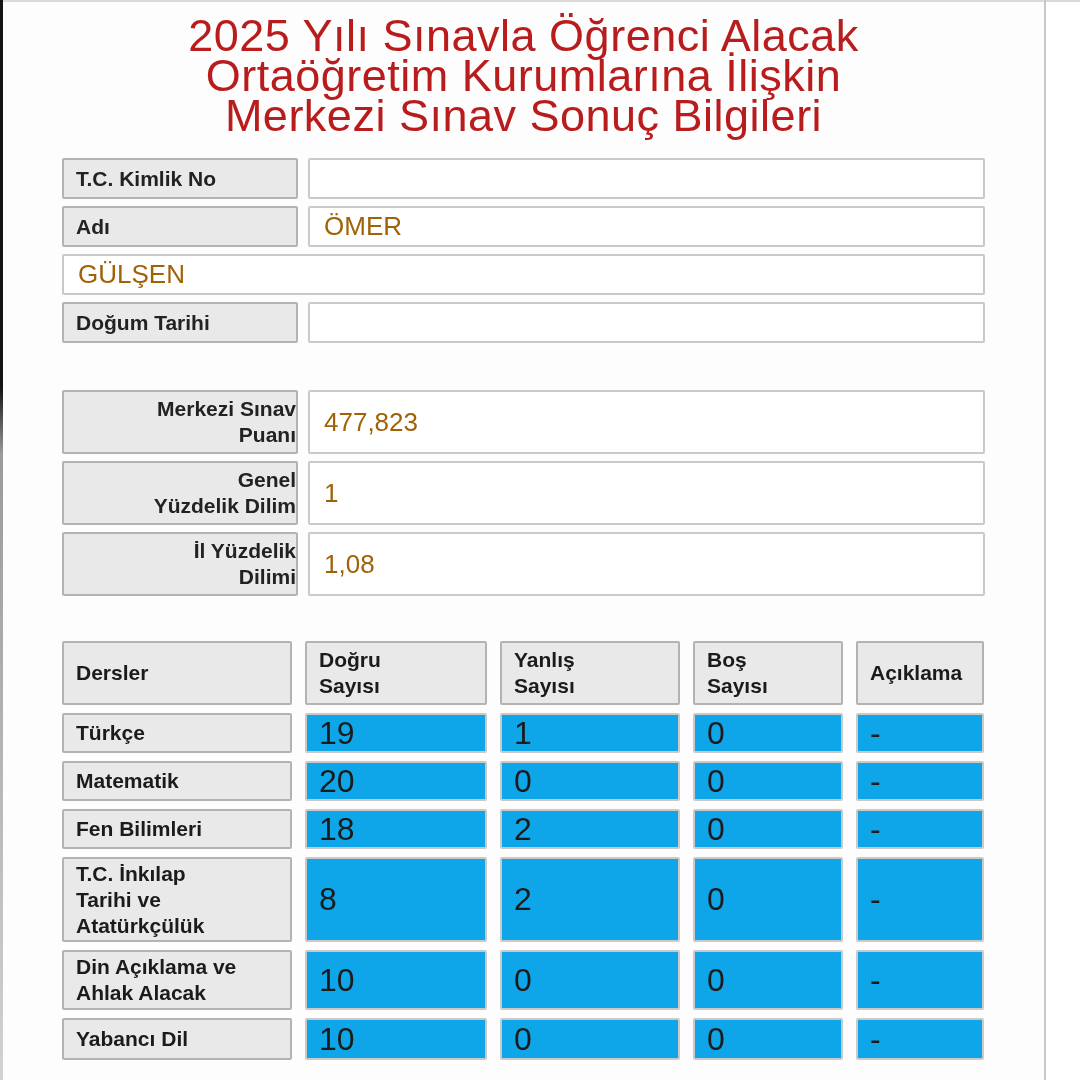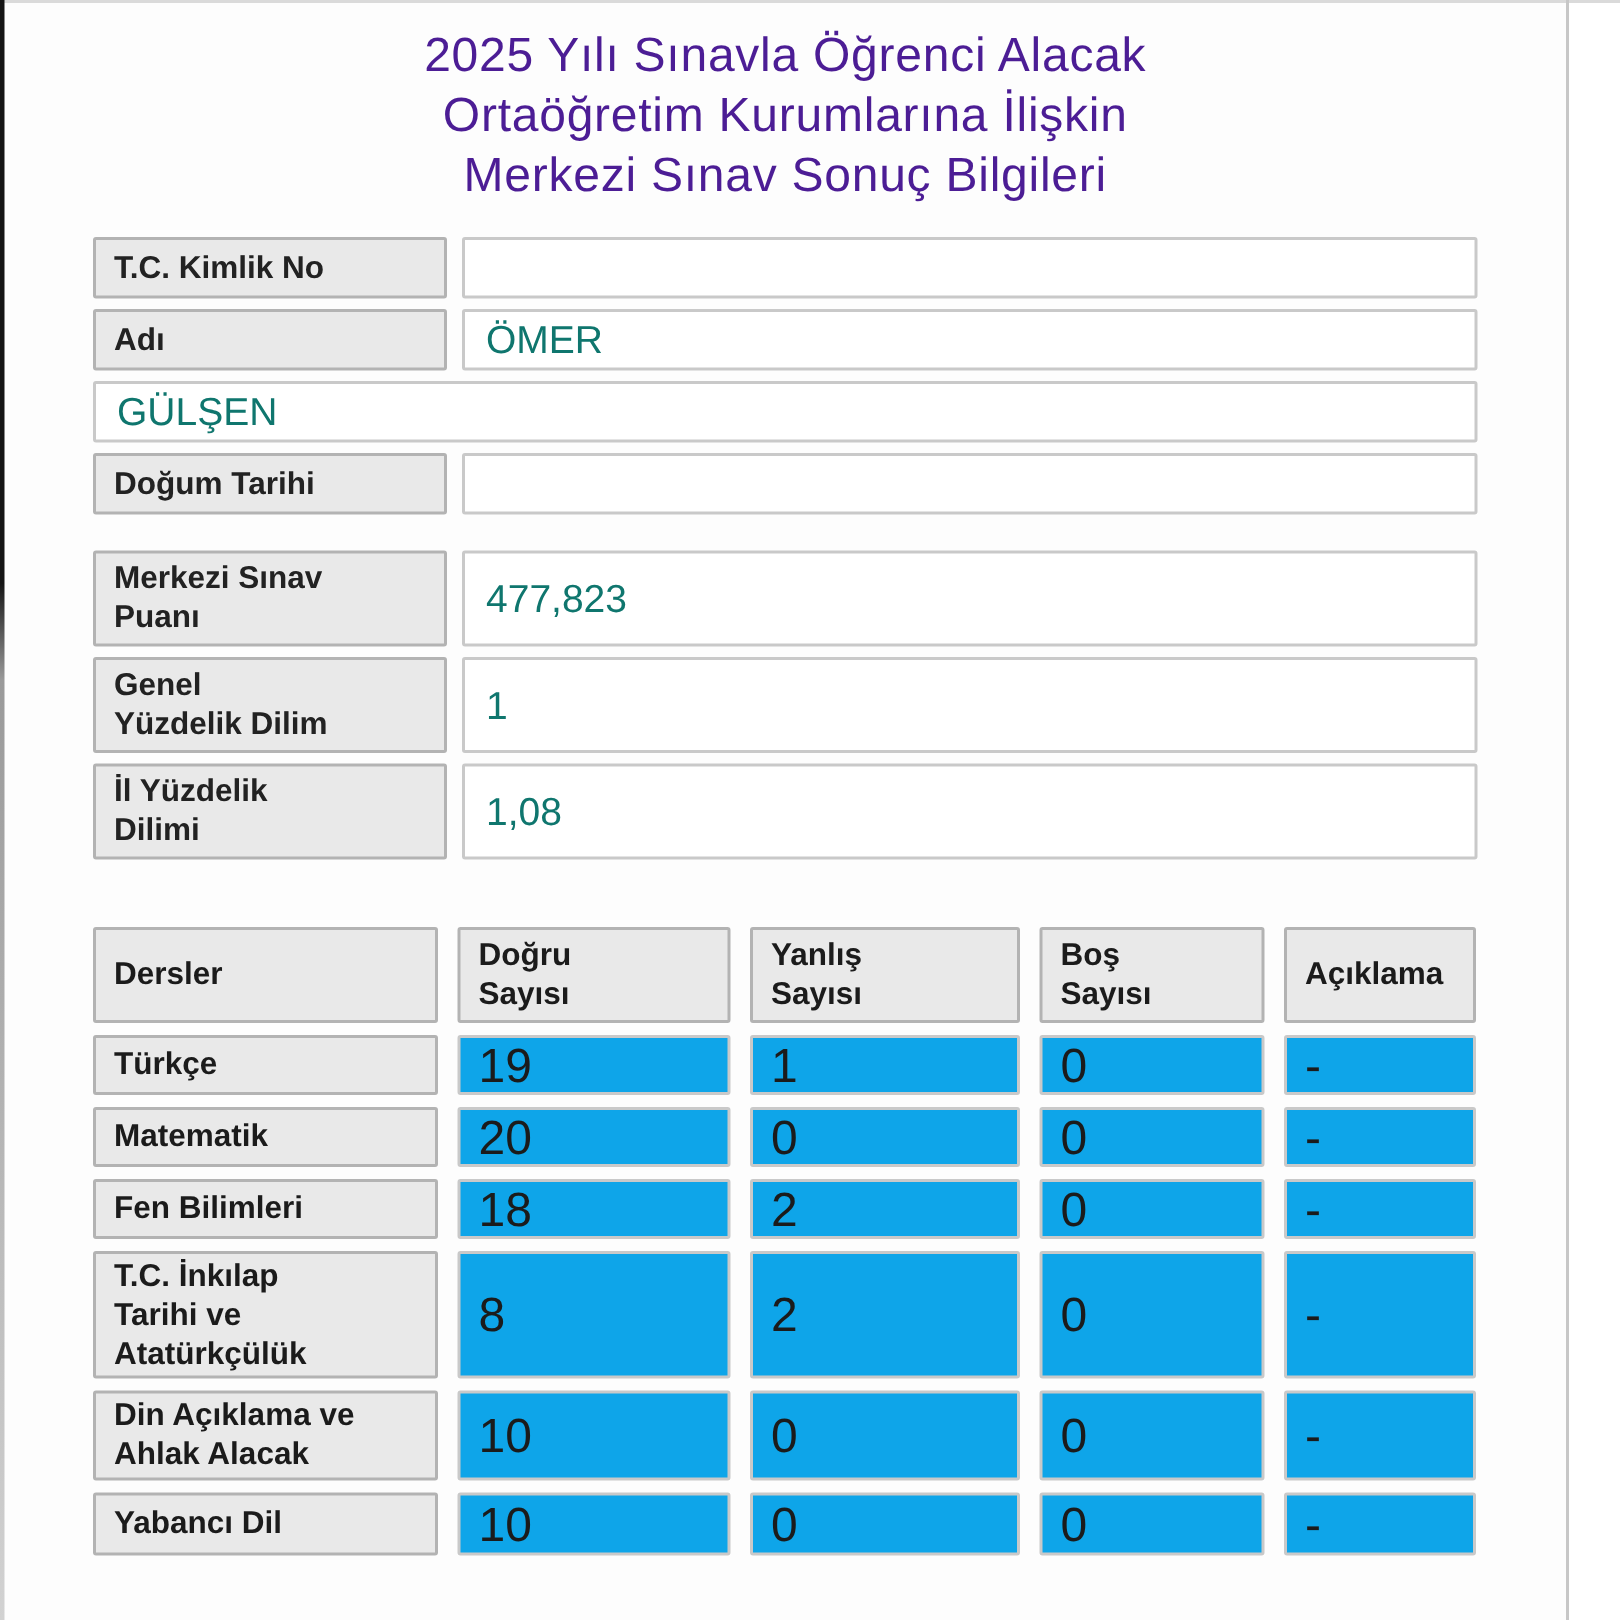--- a/index.html
+++ b/index.html
@@ -29,30 +29,30 @@
     position:absolute; top:0; left:3px; width:1041px; height:1080px;
     background:#fdfdfd;
   }
 
   .content {
     position:absolute; left:62px; top:16px; width:923px;
   }
 
   .title {
     text-align:center;
-    font-size:32px;
+    font-size:45px;
     line-height:40px;
-    color:#4c1d95;
+    color:#b91c1c;
     letter-spacing:0.5px;
   }
   .title span { display:block; }
 
   .group { margin-top:0; }
   .group-identity { margin-top:22px; }
-  .group-scores   { margin-top:24px; }
+  .group-scores   { margin-top:47px;text-align:right; }
 
   .field-row {
     display:flex;
     gap:10px;
     margin-bottom:7px;
   }
   .field-label {
     width:236px;
     box-sizing:border-box;
     background:#e9e9e9;
@@ -70,21 +70,21 @@
   .field-value {
     flex:1;
     box-sizing:border-box;
     background:#ffffff;
     border:2px solid #c9c9c9;
     border-radius:2px;
     display:flex;
     align-items:center;
     padding-left:14px;
     font-size:26px;
-    color:#0f766e;
+    color:#a16207;
   }
   .h41 { height:41px; }
   .h64 { height:64px; }
 
   
   .table { margin-top:45px; }
   .t-row {
     display:flex;
     gap:13px;
     margin-bottom:8px;

